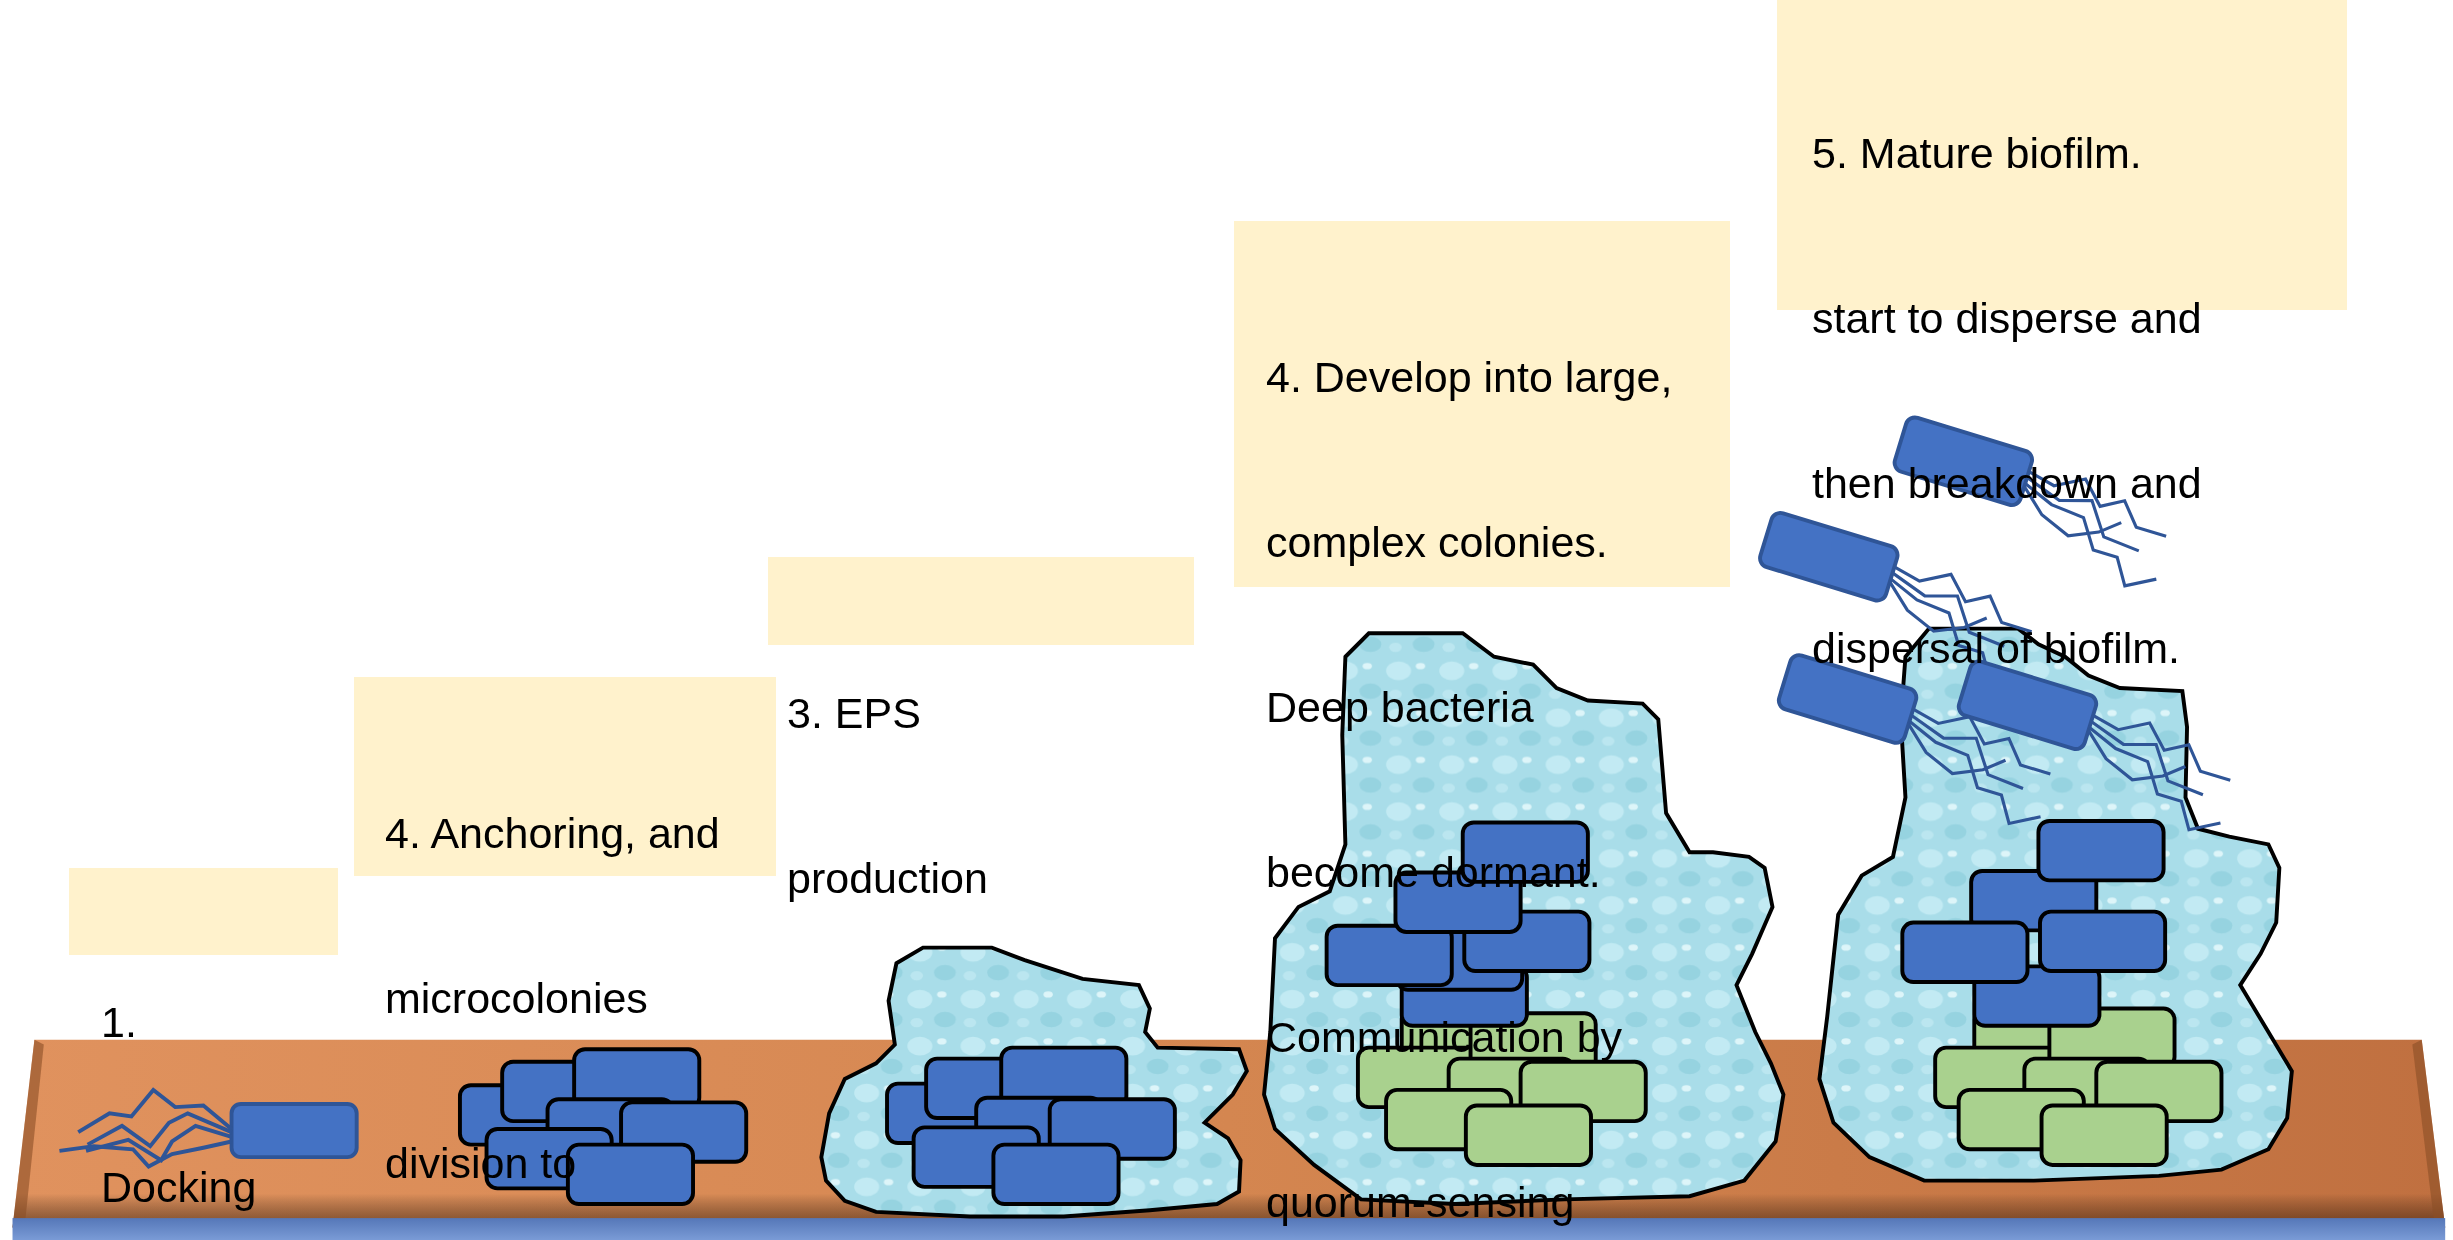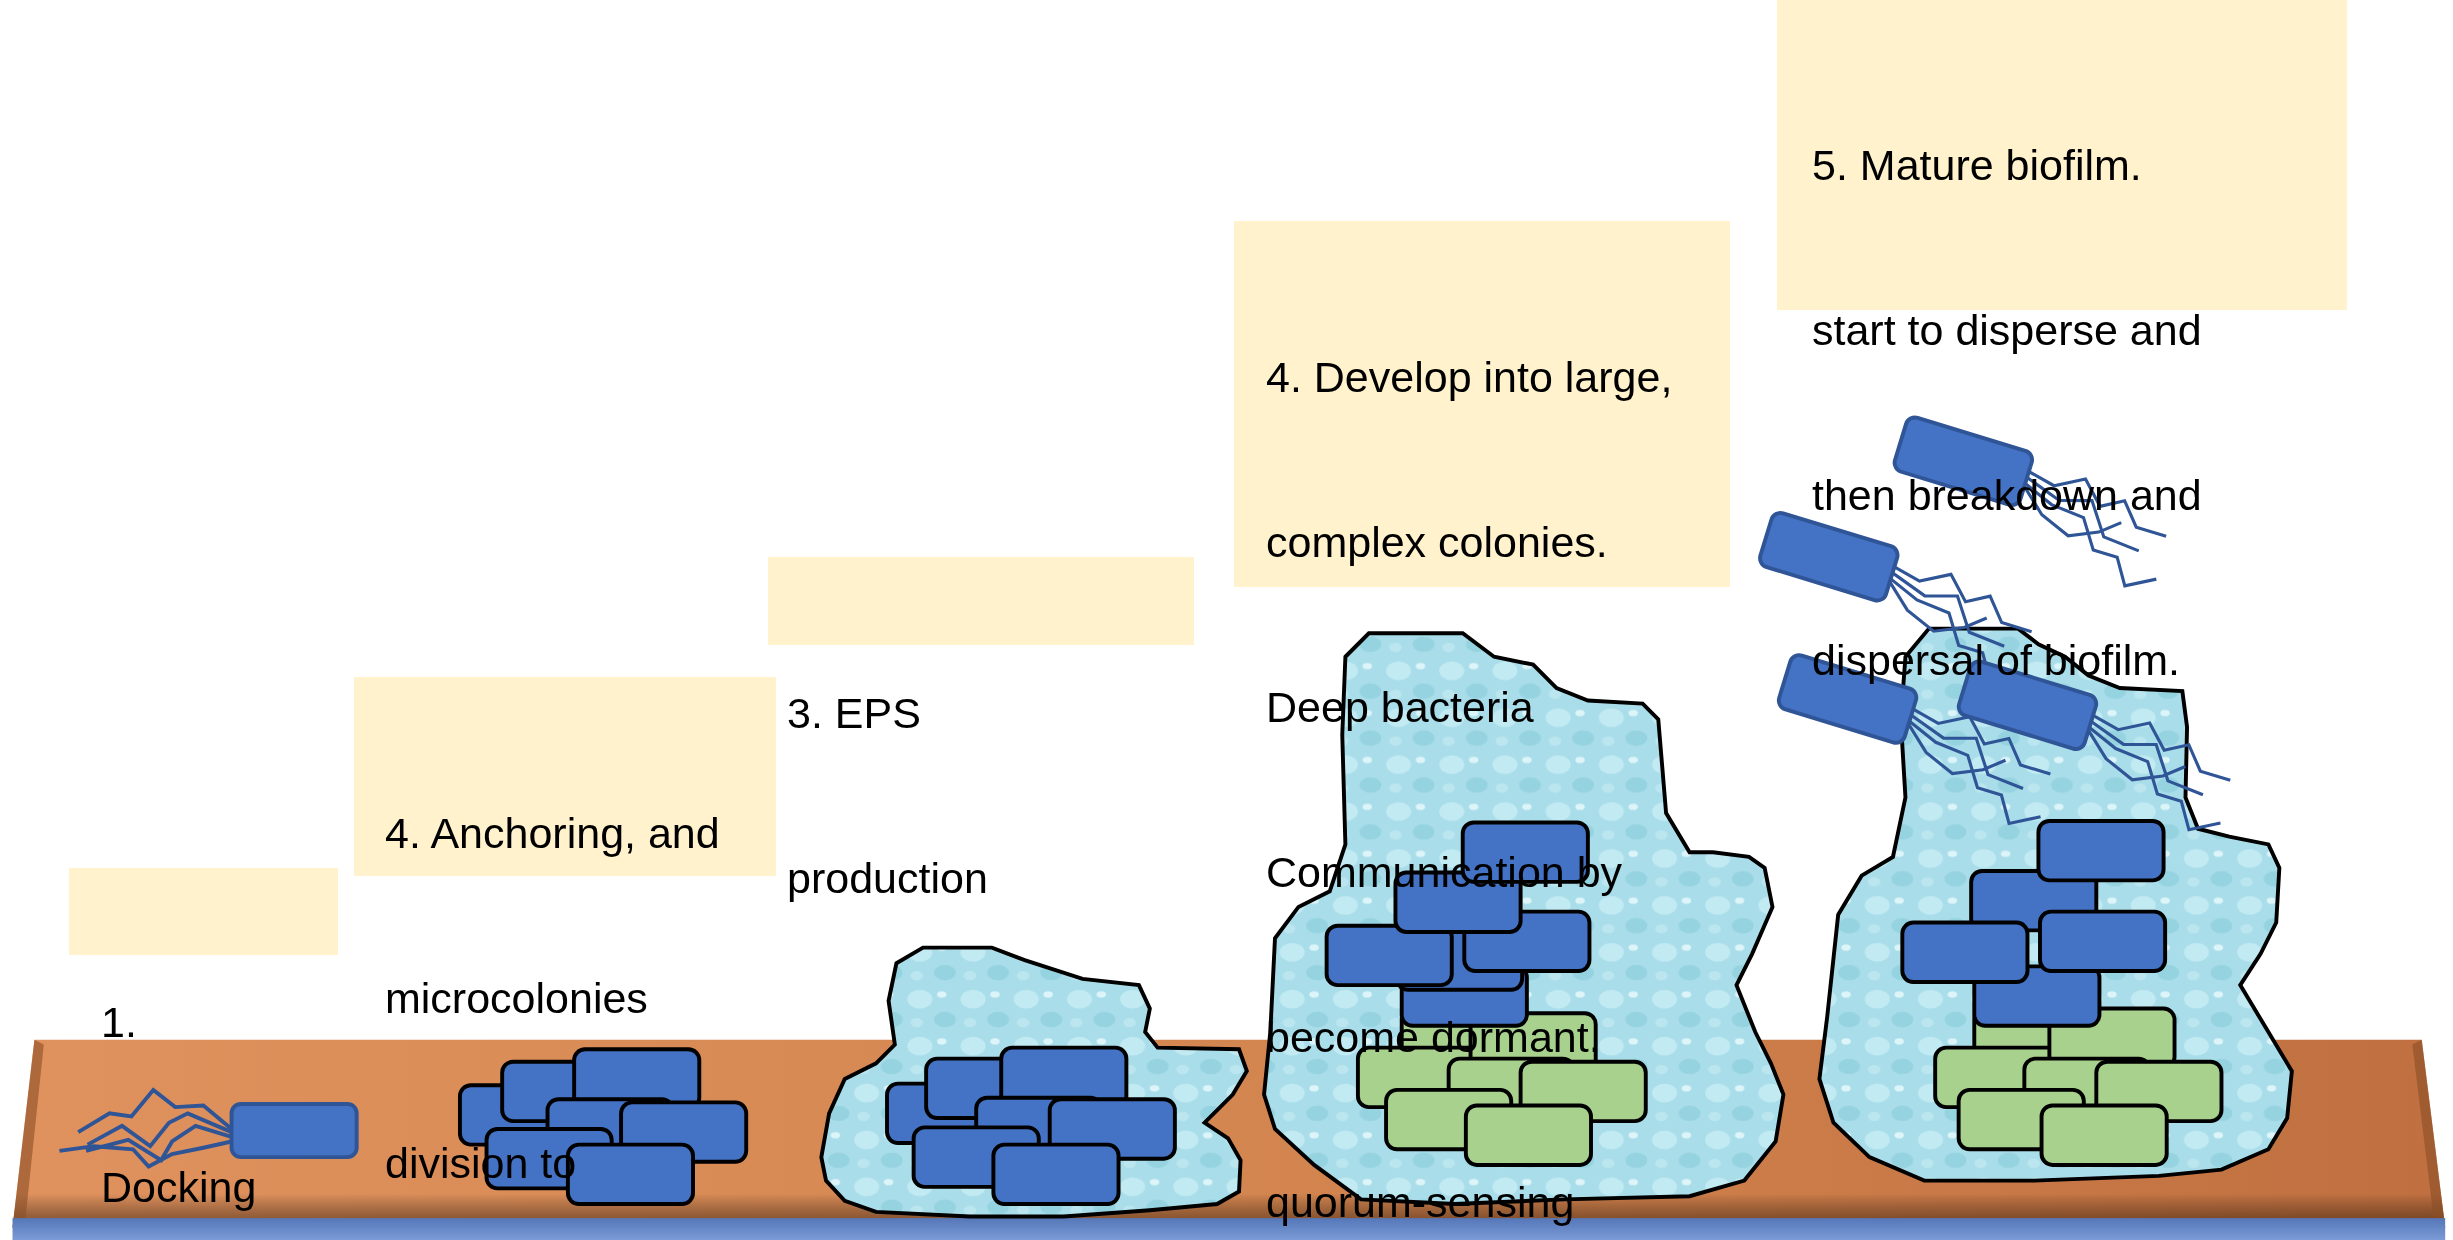--- a/index.html
+++ b/index.html
@@ -152,24 +152,24 @@
 <div class="label-text" style="left:787px;top:576px;">
   <span>3. EPS</span>
   <span>production</span>
 </div>
 
 <div class="label-box" style="left:1234px;top:221px;width:496px;height:366px;"></div>
 <div class="label-text" style="left:1266px;top:240px;">
   <span>4. Develop into large,</span>
   <span>complex colonies.</span>
   <span>Deep bacteria</span>
+  <span>become dormant.</span>
   <span>Communication by</span>
-  <span>become dormant.</span>
   <span>quorum-sensing</span>
 </div>
 
 <div class="label-box" style="left:1777px;top:0px;width:570px;height:310px;"></div>
-<div class="label-text" style="left:1812px;top:28px;">
+<div class="label-text" style="left:1812px;top:16px;">
   <span>5. Mature biofilm.</span>
   <span>start to disperse and</span>
   <span>then breakdown and</span>
   <span>dispersal of biofilm.</span>
 </div>
 
 </body></html>

